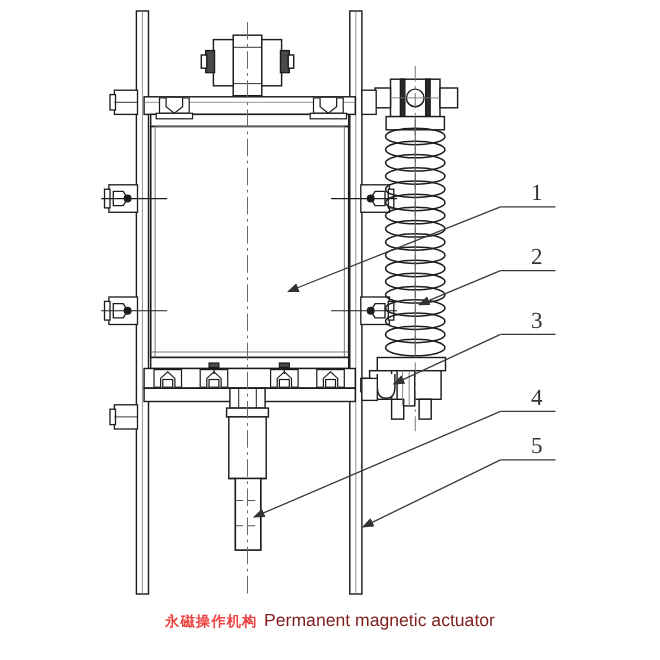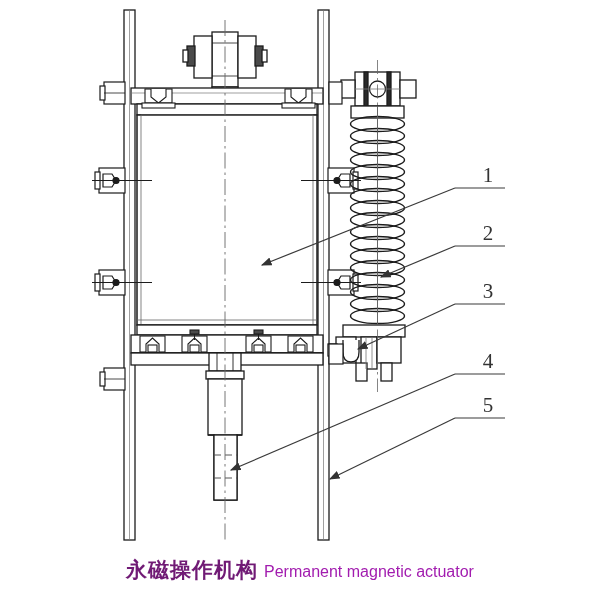--- a/index.html
+++ b/index.html
@@ -31,29 +31,29 @@
   .caption-row {
     position: absolute;
     left: 0;
     top: 556px;
     width: 600px;
     text-align: center;
     white-space: nowrap;
   }
   .caption-cn {
     font-family: "DejaVu Sans", sans-serif;
-    font-size: 21px;
+    font-size: 13px;
     font-weight: 700;
-    color: #701a75;
+    color: #ef4444;
     letter-spacing: 1px;
   }
   .caption-en {
     font-family: "Liberation Sans", sans-serif;
     font-size: 16px;
-    color: #a21caf;
+    color: #7f1d1d;
     margin-left: 6px;
   }
   .lbl {
     font-family: "Liberation Serif", serif;
     font-size: 21px;
     fill: #333333;
   }
 </style>
 </head>
 <body>

